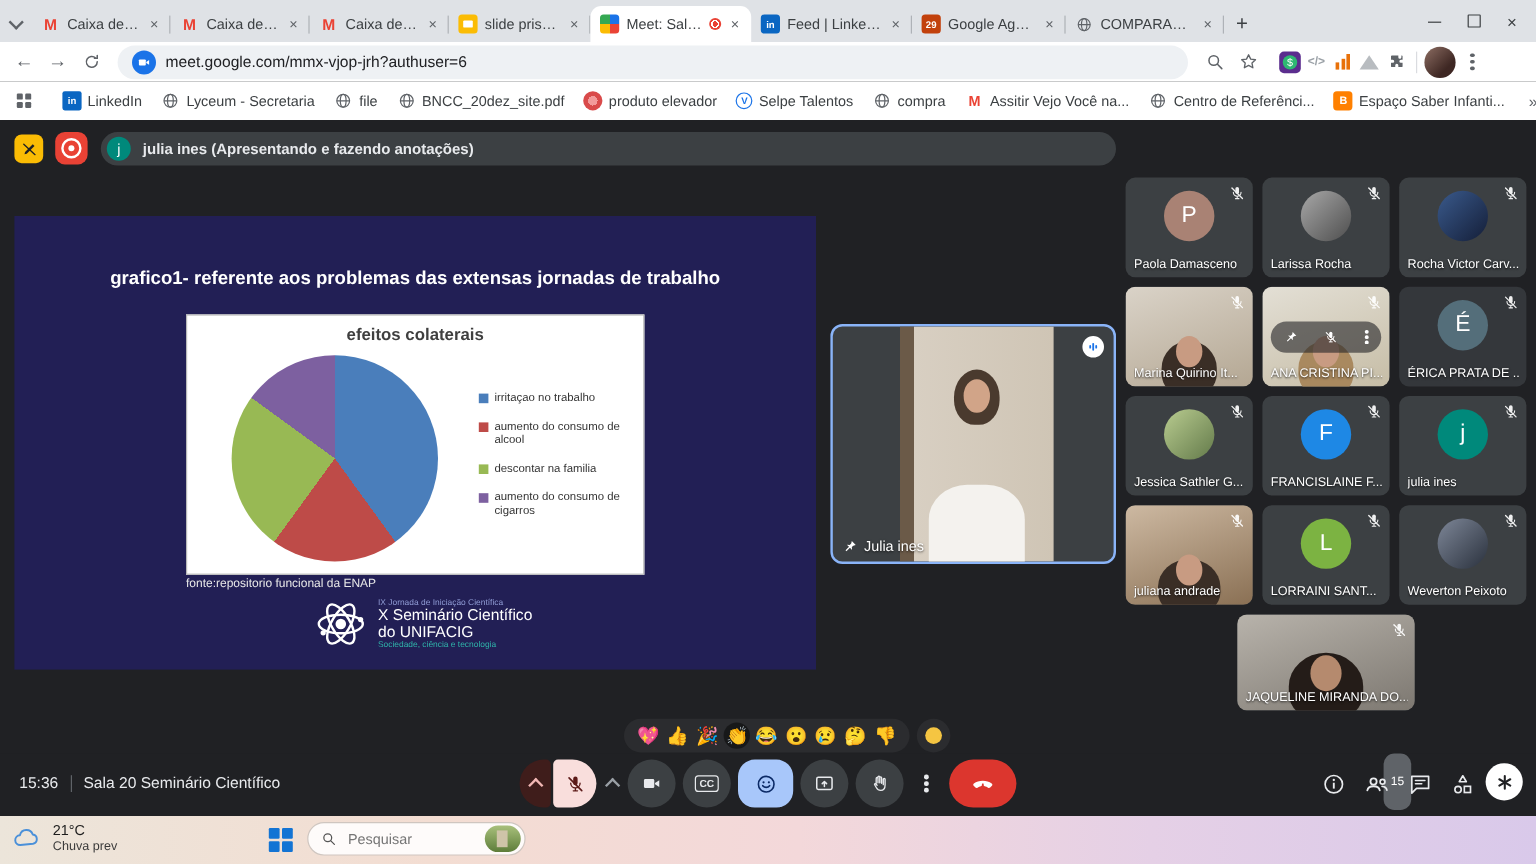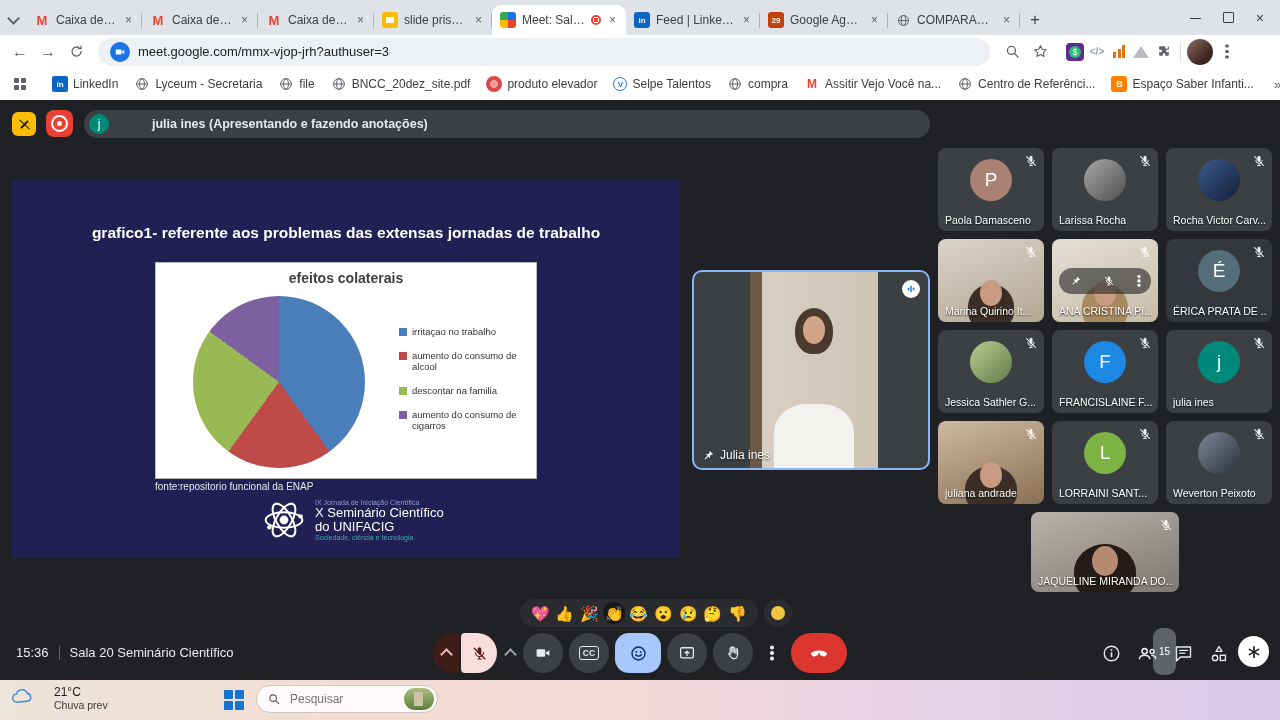--- a/index.html
+++ b/index.html
@@ -58,21 +58,21 @@
   .appgrid{display:grid;grid-template-columns:5px 5px;grid-template-rows:5px 5px;gap:2px;}
   .appgrid b{background:#5f6368;border-radius:1px;}
 
   
   #meet-topbar-yellow{left:12px;top:112px;width:24px;height:24px;border-radius:6px;background:#fbbc04;display:flex;align-items:center;justify-content:center;color:#202124;}
   #meet-topbar-red{left:46px;top:110px;width:27px;height:27px;border-radius:8px;background:#e94235;display:flex;align-items:center;justify-content:center;}
   .recring{width:13px;height:13px;border-radius:50%;border:2px solid #fff;display:flex;align-items:center;justify-content:center;}
   .recdot{width:5px;height:5px;border-radius:50%;background:#fff;}
   #presenter-pill{left:84px;top:110px;width:846px;height:28px;border-radius:14px;background:#3c4043;display:flex;align-items:center;gap:10px;padding:0 5px;box-sizing:border-box;}
   #presenter-pill .pav-s{width:20px;height:20px;border-radius:50%;background:#00897b;color:#fff;font-size:12px;display:flex;align-items:center;justify-content:center;}
-  #presenter-pill .ptext{font-size:12.5px;color:#e8eaed;font-weight:bold;margin-left:33px;}
+  #presenter-pill .ptext{font-size:12.5px;color:#e8eaed;font-weight:bold;}
 
   #slide{left:12px;top:180px;width:668px;height:378px;background:#221f55;}
   #slide-title{position:absolute;left:0;top:44px;width:100%;text-align:center;color:#fff;font-weight:bold;font-size:15.5px;}
   #chartbox{position:absolute;left:143px;top:82px;width:382px;height:217px;background:#fff;border:1px solid #b9b9b9;box-sizing:border-box;}
   #chart-title{position:absolute;left:0;top:7px;width:100%;text-align:center;font-weight:bold;font-size:14px;color:#3f3f3f;}
   #pie{position:absolute;left:37px;top:33px;width:172px;height:172px;border-radius:50%;}
   #legend{position:absolute;left:243px;top:64px;width:130px;}
   .lg-item{display:flex;gap:5px;margin-bottom:13px;font-size:9.5px;color:#333;line-height:1.15;}
   .lg-sw{width:8px;height:8px;flex:none;margin-top:1px;}
   #slide-source{position:absolute;left:143px;top:301px;color:#e8e8e8;font-size:10px;}
@@ -118,21 +118,21 @@
   #smiley-btn{width:46px;height:40px;border-radius:14px;background:#a8c7fa;color:#0b2a66;display:flex;align-items:center;justify-content:center;flex:none;}
   #more-btn{width:26px;height:40px;display:flex;align-items:center;justify-content:center;color:#e8eaed;flex:none;}
   #endcall-btn{width:56px;height:40px;border-radius:20px;background:#dc362e;display:flex;align-items:center;justify-content:center;color:#fff;flex:none;}
   .cc-glyph{border:1.5px solid #e8eaed;border-radius:3px;font-size:8.5px;font-weight:bold;padding:1px 3px;}
   #right-icons{position:absolute;right:50px;top:14px;display:flex;align-items:center;gap:14px;color:#e8eaed;}
   #count-badge{position:absolute;left:1153px;top:0px;background:#5f6368;color:#fff;font-size:10px;border-radius:9px;padding:18px 6px;}
   #gpt-btn{position:absolute;left:1238px;top:8px;width:31px;height:31px;border-radius:50%;background:#fff;display:flex;align-items:center;justify-content:center;}
 
   
   #taskbar{left:0;top:680px;width:1280px;height:40px;background:linear-gradient(90deg,#ece5da,#f3ddd2 28%,#f3d8da 52%,#e5d0e6 75%,#d9c9ea);}
-  #weather{position:absolute;left:10px;top:5px;display:flex;align-items:flex-start;gap:20px;}
+  #weather{position:absolute;left:10px;top:5px;display:flex;align-items:flex-end;gap:10px;}
   #weather .t1{font-size:12px;color:#1d1d1d;}
   #weather .t2{font-size:10.5px;color:#3a3a3a;}
   #start-btn{position:absolute;left:224px;top:10px;display:grid;grid-template-columns:9px 9px;grid-template-rows:9px 9px;gap:1.6px;}
   #start-btn b{background:#1374d4;border-radius:1px;}
   #tb-search{position:absolute;left:256px;top:5px;width:182px;height:28px;border-radius:15px;background:rgba(255,255,255,.88);border:1px solid #cfc6c0;display:flex;align-items:center;gap:7px;padding:0 3px 0 10px;box-sizing:border-box;}
   #tb-search input{border:0;outline:0;background:transparent;font-size:12px;color:#444;width:100px;font-family:"Liberation Sans",sans-serif;}
   #search-castle{margin-left:auto;width:30px;height:22px;border-radius:11px;background:linear-gradient(180deg,#a8c07c,#5e7d3a);position:relative;overflow:hidden;}
   #search-castle i{position:absolute;left:10px;top:4px;width:9px;height:14px;background:#cfc4a8;}
 </style>
 </head>
@@ -346,21 +346,21 @@
         <svg class="ic" width="17" height="17" viewBox="0 0 24 24">
           <use href="#i-reload"></use>
         </svg>
       </div>
     <div id="omnibox">
       <span id="omni-site-icon">
           <svg class="ic" width="12" height="12" viewBox="0 0 24 24">
             <use href="#i-cam"></use>
           </svg>
         </span>
-      <span id="url-text">meet.google.com/mmx-vjop-jrh?authuser=3</span>
+      <span id="url-text">meet.google.com/mmx-vjop-jrh?authuser=6</span>
     </div>
     <div class="navbtn" style="margin-left:8px;">
         <svg class="ic" width="17" height="17" viewBox="0 0 24 24">
           <use href="#i-search"></use>
         </svg>
       </div>
     <div class="navbtn">
         <svg class="ic" width="17" height="17" viewBox="0 0 24 24">
           <use href="#i-star"></use>
         </svg>

